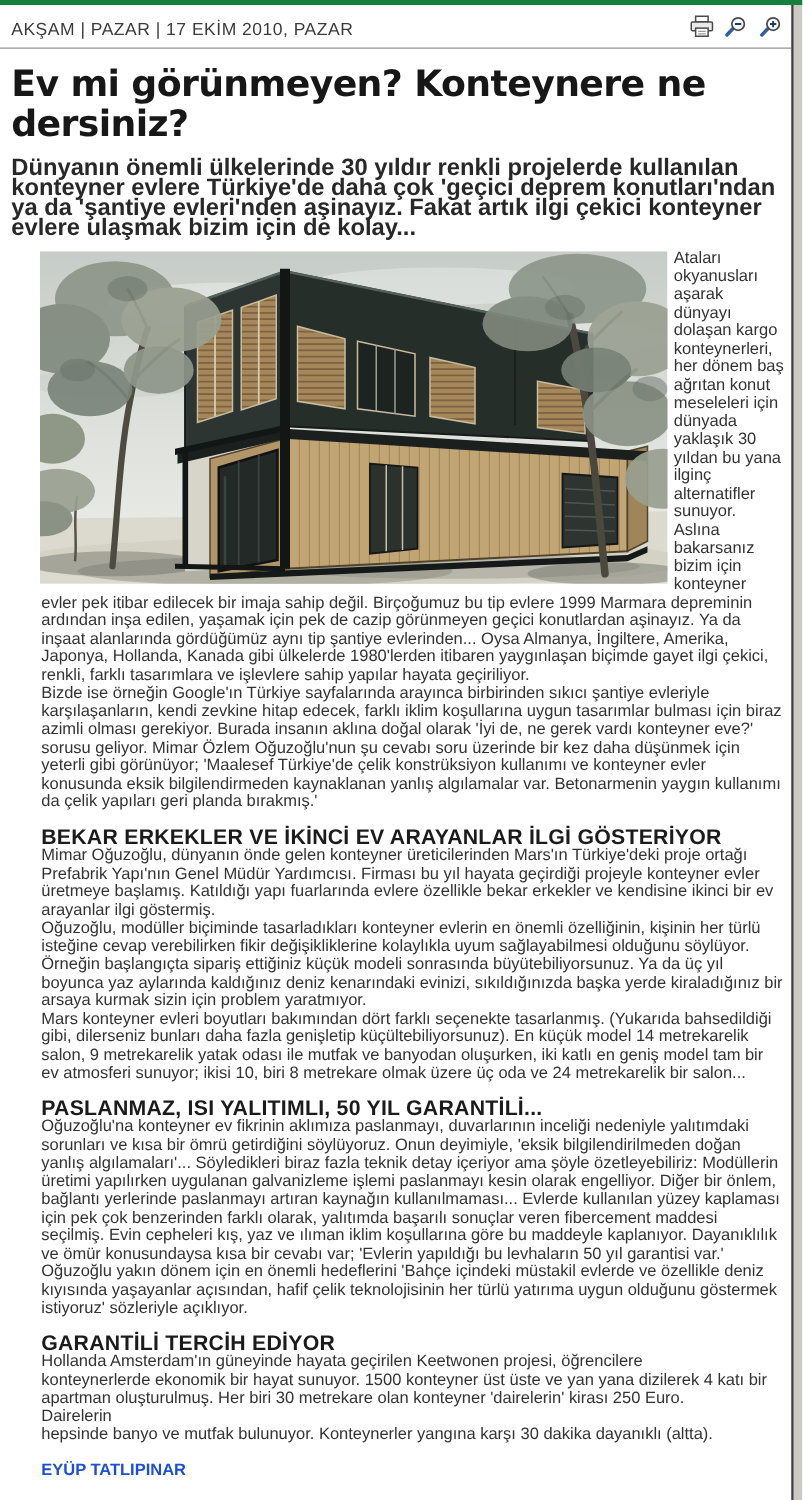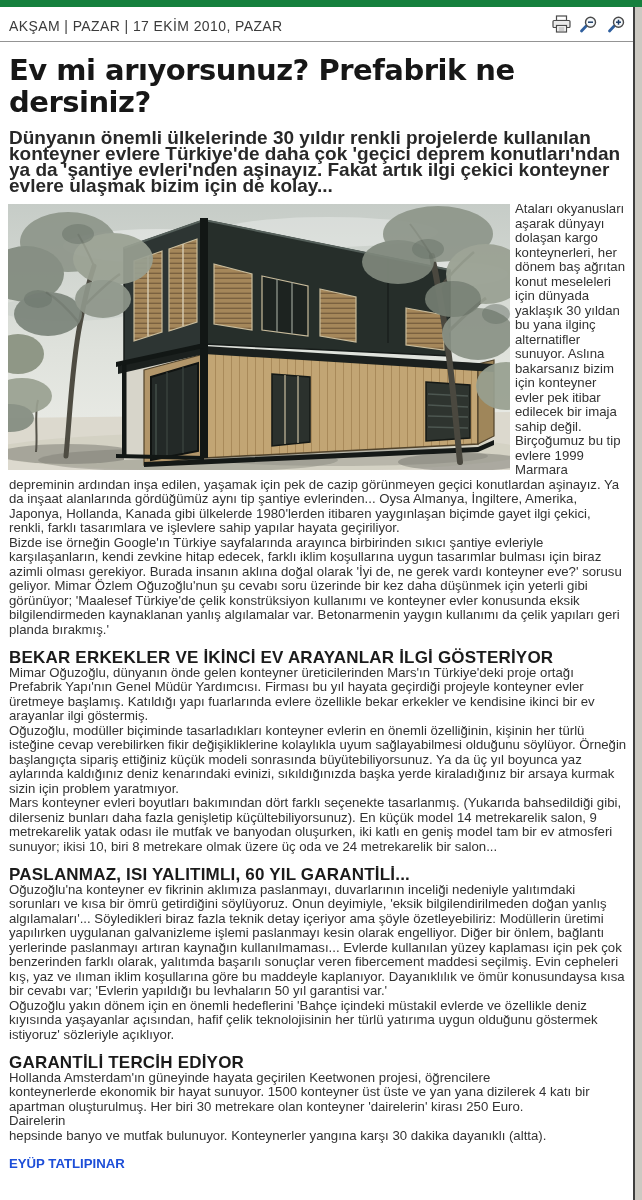--- a/index.html
+++ b/index.html
@@ -1,34 +1,34 @@
 <!DOCTYPE html>
 <html lang="tr"><head>
 <meta charset="utf-8">
 <style>
   html,body{margin:0;padding:0;background:#ffffff;}
   .page{
     position:relative;width:642px;height:1200px;overflow:hidden;background:#fff;
     font-family:"Liberation Sans",sans-serif;color:#333;
-    border-top:7px solid #15803d;box-sizing:border-box;
+    border-top:4px solid #15803d;box-sizing:border-box;
   }
   .frame-line{position:absolute;top:0;right:7px;width:2px;height:1200px;background:#3f3f3f;}
   .gutter{position:absolute;top:0;right:0;width:7px;height:1200px;background:#ccc9c2;}
   .content{padding:0 14px 0 9px;}
   .masthead-row{display:flex;justify-content:space-between;align-items:flex-start;padding-top:8px;}
   .masthead{font-size:14px;letter-spacing:.4px;color:#3b3b3b;padding-top:3px;}
   .toolbar{display:flex;gap:7px;padding-right:0;}
   .icon-btn{width:21px;height:19px;display:inline-block;cursor:pointer;}
   .rule{height:1px;background:#949494;margin:7px 0 0 -9px;width:633px;}
   h1{
     font-family:"DejaVu Sans",sans-serif;font-weight:bold;color:#171717;
     font-size:29px;line-height:32px;letter-spacing:-.5px;margin:12px 0 12px 0;
   }
   .lead{font-weight:bold;font-size:19px;line-height:16px;color:#282828;margin:0 0 8px 0;white-space:pre-wrap;}
-  .flow{font-size:13.2px;line-height:14.5px;color:#333;}
+  .flow{font-size:13.2px;line-height:14.5px;color:#333;margin-left:24px;}
   .para{white-space:pre-wrap;margin:0;}
   .house-figure{float:left;width:502px;height:266px;margin:2px 5px 0 -1px;display:block;}
   .section-heading{font-weight:bold;font-size:17px;color:#1b1b1b;letter-spacing:.2px;margin-top:14px;}
   .gap-above{margin-top:14px;}
   .byline{font-weight:bold;margin-top:14px;color:#1d4ed8;}
 </style>
 </head>
 <body>
 
 <div class="page">
@@ -59,21 +59,21 @@
             <circle cx="11.5" cy="7.2" r="5" fill="#f4f8fb" stroke="#4a4a4a" stroke-width="1.4"></circle>
             <line x1="9" y1="7.2" x2="14" y2="7.2" stroke="#1d3b66" stroke-width="1.5"></line>
             <line x1="11.5" y1="4.7" x2="11.5" y2="9.7" stroke="#1d3b66" stroke-width="1.5"></line>
           </svg>
         </span>
       </div>
     </div>
 
     <div class="rule"></div>
 
-    <h1>Ev mi arıyorsunuz? Prefabrik ne dersiniz?</h1>
+    <h1>Ev mi görünmeyen? Konteynere ne dersiniz?</h1>
 
     <div class="lead">Dünyanın önemli ülkelerinde 30 yıldır renkli projelerde kullanılan konteyner evlere Türkiye'de daha çok 'geçici deprem konutları'ndan ya da 'şantiye evleri'nden aşinayız. Fakat artık ilgi çekici konteyner evlere ulaşmak bizim için de kolay...</div>
 
     <div class="flow">
 
       <svg class="house-figure" viewBox="0 0 502 266" role="img" aria-label="İki katlı konteyner ev ve ağaçların yer aldığı 3 boyutlu tasarım görseli">
         <defs>
           <linearGradient id="sky" x1="0" y1="0" x2="0" y2="1">
             <stop offset="0" stop-color="#c6ccc7"></stop>
             <stop offset="0.55" stop-color="#dfe2dc"></stop>
@@ -194,21 +194,21 @@
       </svg>
 
       <div class="para">Ataları okyanusları aşarak dünyayı dolaşan kargo konteynerleri, her dönem baş ağrıtan konut meseleleri için dünyada yaklaşık 30 yıldan bu yana ilginç alternatifler sunuyor. Aslına bakarsanız bizim için konteyner evler pek itibar edilecek bir imaja sahip değil. Birçoğumuz bu tip evlere 1999 Marmara depreminin ardından inşa edilen, yaşamak için pek de cazip görünmeyen geçici konutlardan aşinayız. Ya da inşaat alanlarında gördüğümüz aynı tip şantiye evlerinden... Oysa Almanya, İngiltere, Amerika, Japonya, Hollanda, Kanada gibi ülkelerde 1980'lerden itibaren yaygınlaşan biçimde gayet ilgi çekici, renkli, farklı tasarımlara ve işlevlere sahip yapılar hayata geçiriliyor.</div>
       <div class="para">Bizde ise örneğin Google'ın Türkiye sayfalarında arayınca birbirinden sıkıcı şantiye evleriyle karşılaşanların, kendi zevkine hitap edecek, farklı iklim koşullarına uygun tasarımlar bulması için biraz azimli olması gerekiyor. Burada insanın aklına doğal olarak 'İyi de, ne gerek vardı konteyner eve?' sorusu geliyor. Mimar Özlem Oğuzoğlu'nun şu cevabı soru üzerinde bir kez daha düşünmek için yeterli gibi görünüyor; 'Maalesef Türkiye'de çelik konstrüksiyon kullanımı ve konteyner evler konusunda eksik bilgilendirmeden kaynaklanan yanlış algılamalar var. Betonarmenin yaygın kullanımı da çelik yapıları geri planda bırakmış.'</div>
 
       <div class="section-heading">BEKAR ERKEKLER VE İKİNCİ EV ARAYANLAR İLGİ GÖSTERİYOR</div>
       <div class="para">Mimar Oğuzoğlu, dünyanın önde gelen konteyner üreticilerinden Mars'ın Türkiye'deki proje ortağı Prefabrik Yapı'nın Genel Müdür Yardımcısı. Firması bu yıl hayata geçirdiği projeyle konteyner evler üretmeye başlamış. Katıldığı yapı fuarlarında evlere özellikle bekar erkekler ve kendisine ikinci bir ev arayanlar ilgi göstermiş.</div>
       <div class="para">Oğuzoğlu, modüller biçiminde tasarladıkları konteyner evlerin en önemli özelliğinin, kişinin her türlü isteğine cevap verebilirken fikir değişikliklerine kolaylıkla uyum sağlayabilmesi olduğunu söylüyor. Örneğin başlangıçta sipariş ettiğiniz küçük modeli sonrasında büyütebiliyorsunuz. Ya da üç yıl boyunca yaz aylarında kaldığınız deniz kenarındaki evinizi, sıkıldığınızda başka yerde kiraladığınız bir arsaya kurmak sizin için problem yaratmıyor.</div>
       <div class="para">Mars konteyner evleri boyutları bakımından dört farklı seçenekte tasarlanmış. (Yukarıda bahsedildiği gibi, dilerseniz bunları daha fazla genişletip küçültebiliyorsunuz). En küçük model 14 metrekarelik salon, 9 metrekarelik yatak odası ile mutfak ve banyodan oluşurken, iki katlı en geniş model tam bir ev atmosferi sunuyor; ikisi 10, biri 8 metrekare olmak üzere üç oda ve 24 metrekarelik bir salon...</div>
 
-      <div class="section-heading">PASLANMAZ, ISI YALITIMLI, 60 YIL GARANTİLİ...</div>
+      <div class="section-heading">PASLANMAZ, ISI YALITIMLI, 50 YIL GARANTİLİ...</div>
       <div class="para">Oğuzoğlu'na konteyner ev fikrinin aklımıza paslanmayı, duvarlarının inceliği nedeniyle yalıtımdaki sorunları ve kısa bir ömrü getirdiğini söylüyoruz. Onun deyimiyle, 'eksik bilgilendirilmeden doğan yanlış algılamaları'... Söyledikleri biraz fazla teknik detay içeriyor ama şöyle özetleyebiliriz: Modüllerin üretimi yapılırken uygulanan galvanizleme işlemi paslanmayı kesin olarak engelliyor. Diğer bir önlem, bağlantı yerlerinde paslanmayı artıran kaynağın kullanılmaması... Evlerde kullanılan yüzey kaplaması için pek çok benzerinden farklı olarak, yalıtımda başarılı sonuçlar veren fibercement maddesi seçilmiş. Evin cepheleri kış, yaz ve ılıman iklim koşullarına göre bu maddeyle kaplanıyor. Dayanıklılık ve ömür konusundaysa kısa bir cevabı var; 'Evlerin yapıldığı bu levhaların 50 yıl garantisi var.'</div>
       <div class="para">Oğuzoğlu yakın dönem için en önemli hedeflerini 'Bahçe içindeki müstakil evlerde ve özellikle deniz kıyısında yaşayanlar açısından, hafif çelik teknolojisinin her türlü yatırıma uygun olduğunu göstermek istiyoruz' sözleriyle açıklıyor.</div>
 
       <div class="section-heading">GARANTİLİ TERCİH EDİYOR</div>
       <div class="para">Hollanda Amsterdam'ın güneyinde hayata geçirilen Keetwonen projesi, öğrencilere
 konteynerlerde ekonomik bir hayat sunuyor. 1500 konteyner üst üste ve yan yana dizilerek 4 katı bir apartman oluşturulmuş. Her biri 30 metrekare olan konteyner 'dairelerin' kirası 250 Euro.
 Dairelerin
 hepsinde banyo ve mutfak bulunuyor. Konteynerler yangına karşı 30 dakika dayanıklı (altta).</div>
 
       <div class="byline">EYÜP TATLIPINAR</div>

